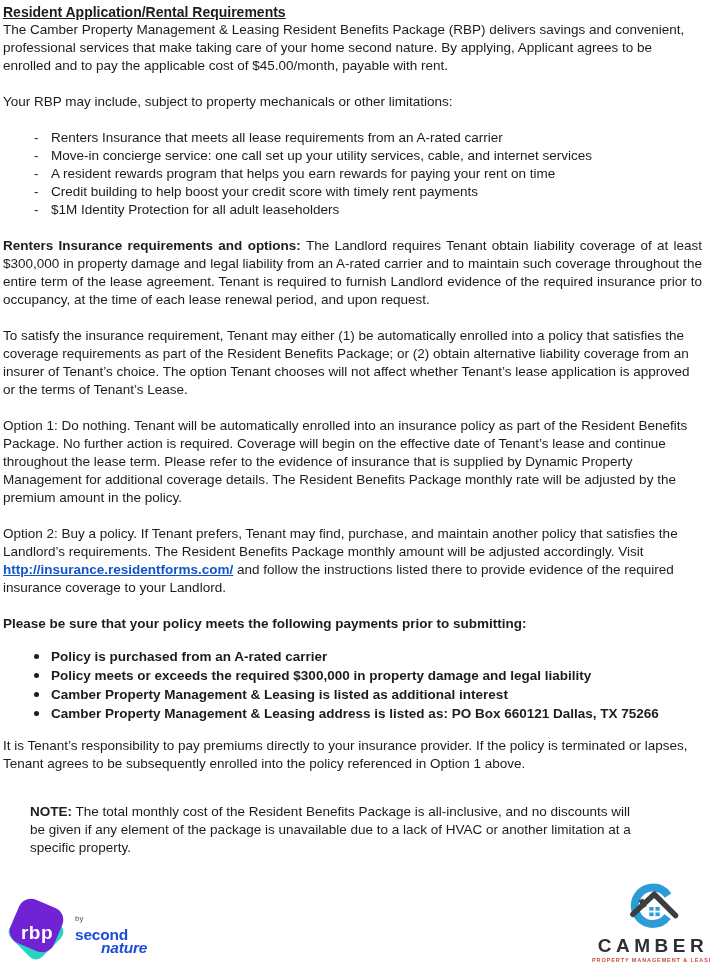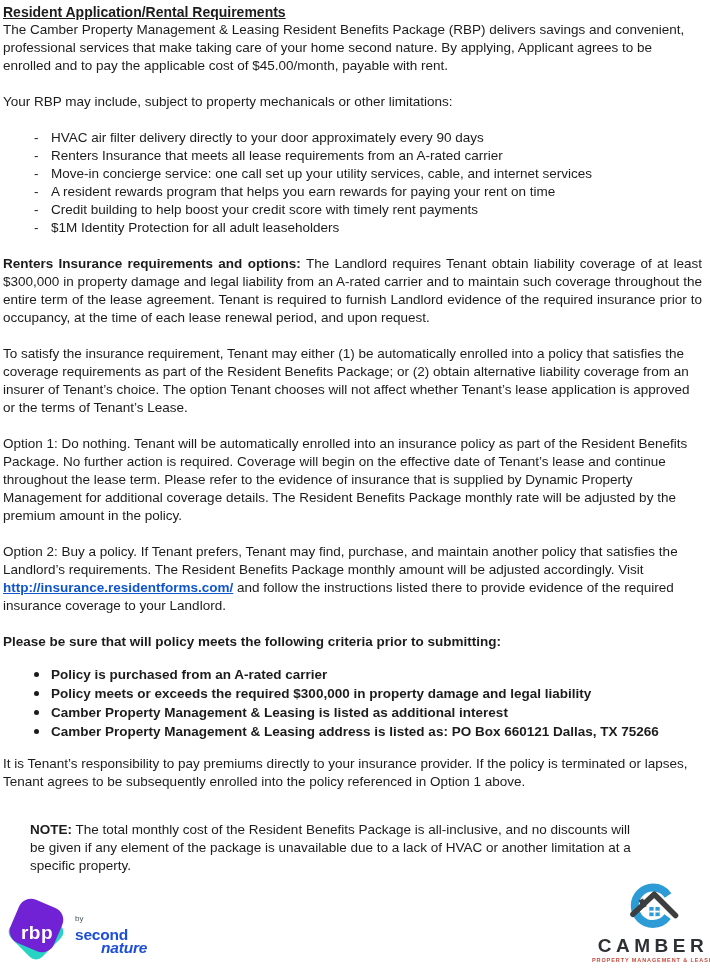--- a/index.html
+++ b/index.html
@@ -106,42 +106,41 @@
 <div class="page">
 
   <div class="title">Resident Application/Rental Requirements</div>
 
   <p class="tight">The Camber Property Management &amp; Leasing Resident Benefits Package (RBP) delivers savings and convenient, professional services that make taking care of your home second nature. By applying, Applicant agrees to be enrolled and to pay the applicable cost of $45.00/month, payable with rent.</p>
 
   <p>Your RBP may include, subject to property mechanicals or other limitations:</p>
 
   <ul class="dash-list">
 
-      <li><span>HVAC air filter delivery directly to your door approximately every 90 days</span></li>
 
       <li><span>Renters Insurance that meets all lease requirements from an A-rated carrier</span></li>
 
       <li><span>Move-in concierge service: one call set up your utility services, cable, and internet services</span></li>
 
       <li><span>A resident rewards program that helps you earn rewards for paying your rent on time</span></li>
 
       <li><span>Credit building to help boost your credit score with timely rent payments</span></li>
 
       <li><span>$1M Identity Protection for all adult leaseholders</span></li>
     </ul>
 
   <p class="justify"><b>Renters Insurance requirements and options:</b><span> The Landlord requires Tenant obtain liability coverage of at least $300,000 in property damage and legal liability from an A-rated carrier and to maintain such coverage throughout the entire term of the lease agreement. Tenant is required to furnish Landlord evidence of the required insurance prior to occupancy, at the time of each lease renewal period, and upon request.</span></p>
 
   <p>To satisfy the insurance requirement, Tenant may either (1) be automatically enrolled into a policy that satisfies the coverage requirements as part of the Resident Benefits Package; or (2) obtain alternative liability coverage from an insurer of Tenant’s choice. The option Tenant chooses will not affect whether Tenant’s lease application is approved or the terms of Tenant’s Lease.</p>
 
   <p>Option 1: Do nothing. Tenant will be automatically enrolled into an insurance policy as part of the Resident Benefits Package. No further action is required. Coverage will begin on the effective date of Tenant’s lease and continue throughout the lease term. Please refer to the evidence of insurance that is supplied by Dynamic Property Management for additional coverage details. The Resident Benefits Package monthly rate will be adjusted by the premium amount in the policy.</p>
 
   <p><span>Option 2: Buy a policy. If Tenant prefers, Tenant may find, purchase, and maintain another policy that satisfies the Landlord’s requirements. The Resident Benefits Package monthly amount will be adjusted accordingly. Visit </span><a class="link">http://insurance.residentforms.com/</a><span> and follow the instructions listed there to provide evidence of the required insurance coverage to your Landlord.</span></p>
 
-  <p><b>Please be sure that will policy meets the following criteria prior to submitting:</b></p>
+  <p><b>Please be sure that your policy meets the following payments prior to submitting:</b></p>
 
   <ul class="round-list">
 
       <li><span>Policy is purchased from an A-rated carrier</span></li>
 
       <li><span>Policy meets or exceeds the required $300,000 in property damage and legal liability</span></li>
 
       <li><span>Camber Property Management &amp; Leasing is listed as additional interest</span></li>
 
       <li><span>Camber Property Management &amp; Leasing address is listed as: PO Box 660121 Dallas, TX 75266</span></li>

